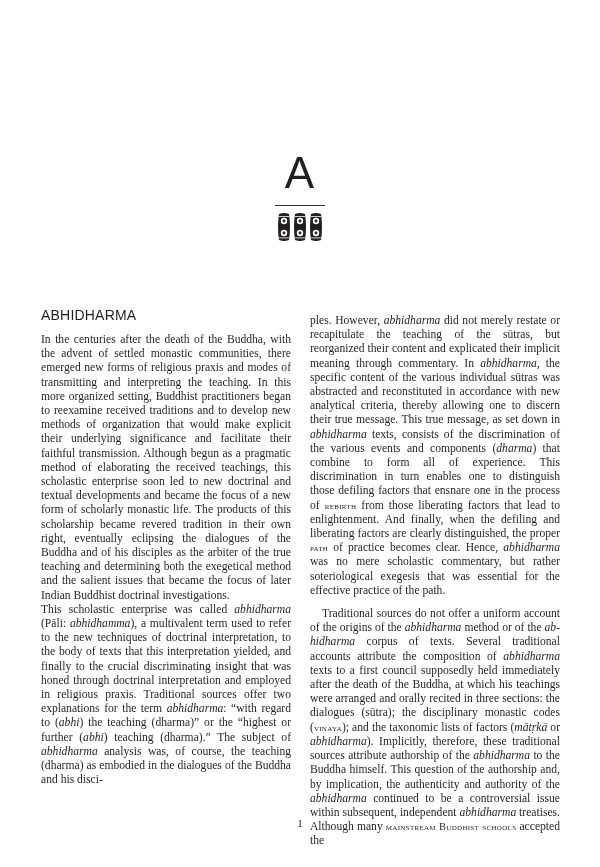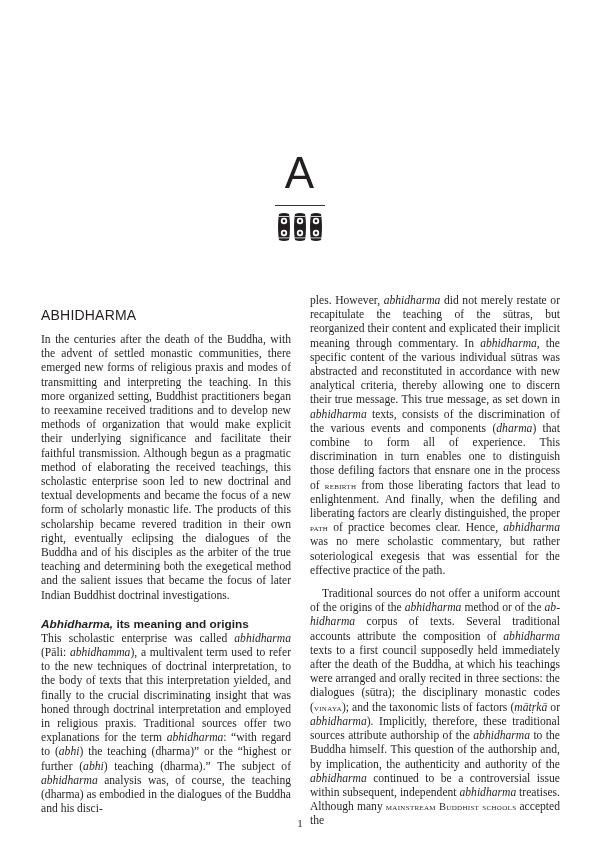--- a/index.html
+++ b/index.html
@@ -11,21 +11,21 @@
       font-weight: normal; color: #231f20; letter-spacing: 1px;
     }
     .rule { position: absolute; left: 275px; width: 50px; top: 205px; height: 1px; background: #333; }
     .ornament { position: absolute; left: 276px; top: 212px; width: 48px; height: 30px; }
     .col {
       position: absolute; top: 285px; width: 250px;
       font-family: "Liberation Serif", "DejaVu Serif", serif; font-size: 11.6px; line-height: 14.2px;
       text-align: justify; hyphens: manual; margin-top: 22px;
     }
     .col-left { left: 41px; }
-    .col-right { left: 310px; top: 272px; }
+    .col-right { left: 310px; top: 292px; }
     .entry-title {
       font-family: "Liberation Sans", "DejaVu Sans", sans-serif; font-size: 14px; line-height: 16px;
       margin: 0 0 10px 0; letter-spacing: 0.2px; font-weight: normal;
     }
     .col p { margin: 0; }
     .col p.indent { text-indent: 12px; margin-top: 9px; }
     .subhead {
       font-family: "Liberation Sans", "DejaVu Sans", sans-serif; font-weight: bold; font-style: italic;
       font-size: 11.8px; line-height: 14px; margin: 14px 0 1px 0;
     }
@@ -72,21 +72,20 @@
         <circle cx="8" cy="21" r="1.4" fill="#231f20"></circle>
       <rect x="3" y="4" width="10" height="0.8" fill="#fff"></rect>
         <rect x="3" y="25.5" width="10" height="0.8" fill="#fff"></rect>
     </g>
   </svg>
 
   <div class="col col-left">
     <h2 class="entry-title">ABHIDHARMA</h2>
     <p>In the centuries after the death of the Buddha, with the advent of settled monastic communities, there emerged new forms of religious praxis and modes of transmitting and interpreting the teaching. In this more organized setting, Buddhist practitioners began to reexamine received traditions and to develop new methods of organization that would make explicit their underlying significance and facilitate their faithful transmission. Although begun as a pragmatic method of elaborating the received teachings, this scholastic enterprise soon led to new doctrinal and textual de­velopments and became the focus of a new form of scholarly monastic life. The products of this scholar­ship became revered tradition in their own right, even­tually eclipsing the dialogues of the Buddha and of his disciples as the arbiter of the true teaching and deter­mining both the exegetical method and the salient is­sues that became the focus of later Indian Buddhist doctrinal investigations.</p>
 
-    <h3 class="subhead"><span>Abhidharma,</span><span class="rest"> its meaning and origins</span></h3>
 
     <p><span>This scholastic enterprise was called </span><em>abhidharma</em><span> (Pāli: </span><em>abhidhamma</em><span>), a multivalent term used to refer to the new techniques of doctrinal interpretation, to the body of texts that this interpretation yielded, and finally to the crucial discriminating insight that was honed through doctrinal interpretation and employed in re­ligious praxis. Traditional sources offer two explana­tions for the term </span><em>abhidharma</em><span>: “with regard to (</span><em>abhi</em><span>) the teaching (dharma)” or the “highest or further (</span><em>abhi</em><span>) teaching (dharma).” The subject of </span><em>abhidharma</em><span> analysis was, of course, the teaching (dharma) as em­bodied in the dialogues of the Buddha and his disci-</span></p>
   </div>
 
   <div class="col col-right">
     <p><span>ples. However, </span><em>abhidharma</em><span> did not merely restate or recapitulate the teaching of the sūtras, but reorganized their content and explicated their implicit meaning through commentary. In </span><em>abhidharma,</em><span> the specific con­tent of the various individual sūtras was abstracted and reconstituted in accordance with new analytical crite­ria, thereby allowing one to discern their true message. This true message, as set down in </span><em>abhidharma</em><span> texts, consists of the discrimination of the various events and components (</span><em>dharma</em><span>) that combine to form all of ex­perience. This discrimination in turn enables one to distinguish those defiling factors that ensnare one in the process of </span><span class="sc">rebirth</span><span> from those liberating factors that lead to enlightenment. And finally, when the de­filing and liberating factors are clearly distinguished, the proper </span><span class="sc">path</span><span> of practice becomes clear. Hence, </span><em>ab­hidharma</em><span> was no mere scholastic commentary, but rather soteriological exegesis that was essential for the effective practice of the path.</span></p>
 
     <p class="indent"><span>Traditional sources do not offer a uniform account of the origins of the </span><em>abhidharma</em><span> method or of the </span><em>ab­hidharma</em><span> corpus of texts. Several traditional accounts attribute the composition of </span><em>abhidharma</em><span> texts to a first council supposedly held immediately after the death of the Buddha, at which his teachings were arranged and orally recited in three sections: the dialogues (sūtra); the disciplinary monastic codes (</span><span class="sc">vinaya</span><span>); and the tax­onomic lists of factors (</span><em>mātṛkā</em><span> or </span><em>abhidharma</em><span>). Im­plicitly, therefore, these traditional sources attribute authorship of the </span><em>abhidharma</em><span> to the Buddha himself. This question of the authorship and, by implication, the authenticity and authority of the </span><em>abhidharma</em><span> continued to be a controversial issue within subse­quent, independent </span><em>abhidharma</em><span> treatises. Although many </span><span class="sc">mainstream Buddhist schools</span><span> accepted the</span></p>
   </div>
 

